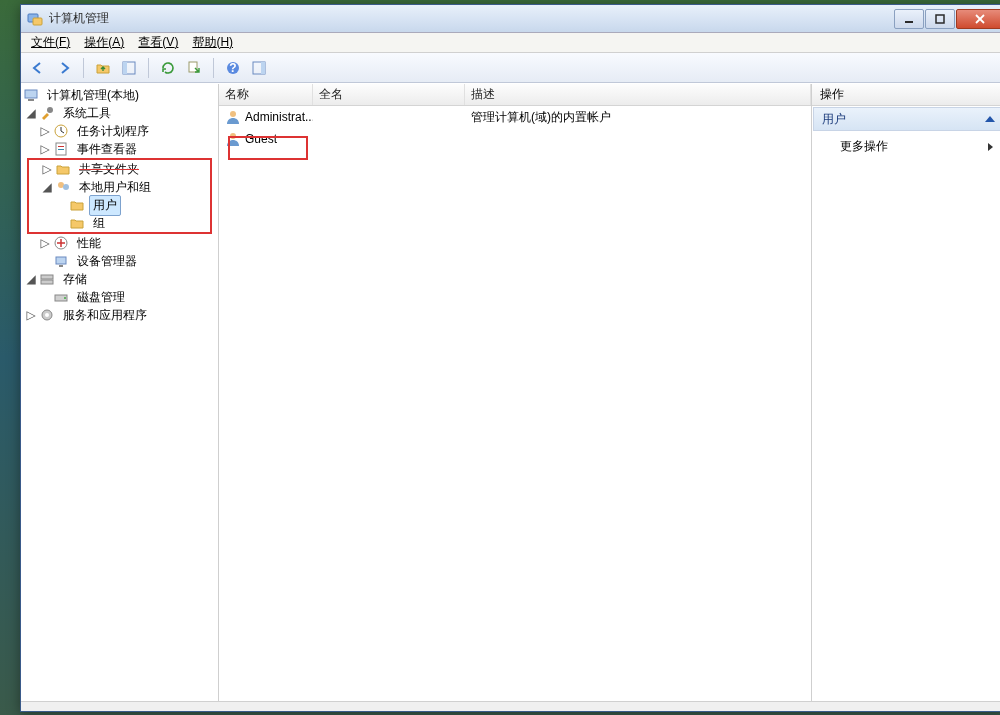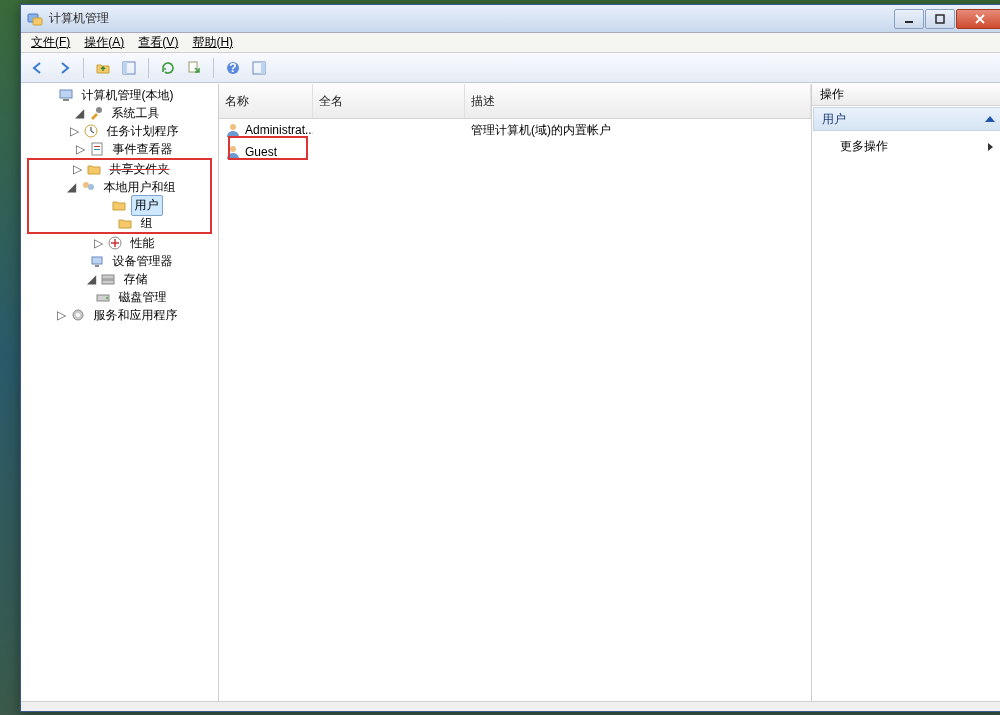--- a/index.html
+++ b/index.html
@@ -47,38 +47,38 @@
 }
 .tsep { width: 1px; height: 20px; background: #c0c8d8; margin: 0 4px; }
 
 .main { flex: 1; display: flex; border-top: 1px solid #fff; background: #fff; }
 .pane { background: #fff; overflow: auto; }
 .tree-pane { width: 198px; border-right: 1px solid #cfcfcf; padding: 2px 0; }
 .list-pane { flex: 1; border-right: 1px solid #cfcfcf; display: flex; flex-direction: column; }
 .actions-pane { width: 193px; display: flex; flex-direction: column; }
 
 .tree { user-select: none; }
-.row { display: flex; align-items: center; height: 18px; padding-right: 6px; justify-content: center; }
+.row { display: flex; align-items: center; height: 18px; padding-right: 6px; }
 .tw { display:inline-block; width:12px; height:12px; margin-right:2px; text-align:center; line-height:12px; color:#555; }
 .tw.hidden { visibility: hidden; }
 .indent { display:inline-block; }
 .node-icon { width:16px; height:16px; margin-right:4px; flex: 0 0 auto; }
 .node-label { padding: 1px 3px; border: 1px solid transparent; }
 .row.selected .node-label { background: #cde8ff; border: 1px solid #7da2ce; border-radius: 2px; }
 .row.strike .node-label { text-decoration: line-through; text-decoration-color: #d33; }
 
 .hl { border: 2px solid #d33; position: relative; }
 .hl-box1 { margin: 0 6px; padding: 0; }
 .hl-box2 {
   position: absolute; left: 207px; top: 131px; width: 80px; height: 24px;
   border: 2px solid #d33; pointer-events: none; z-index: 50;
 }
 
 .list-header {
-  height: 35px; display: flex; background: linear-gradient(180deg, #fdfdfd, #ececec);
+  height: 22px; display: flex; background: linear-gradient(180deg, #fdfdfd, #ececec);
   border-bottom: 1px solid #d4d4d4;
 }
 .col { display:flex; align-items:center; padding: 0 6px; border-right: 1px solid #e0e0e0; color:#222; }
 .col.name { width: 94px; }
 .col.fullname { width: 152px; }
 .col.desc { flex: 1; }
 
 .list-body { flex:1; }
 .list-row { display:flex; align-items:center; height: 22px; }
 .cell { padding: 0 6px; overflow: hidden; text-overflow: ellipsis; white-space: nowrap; }

